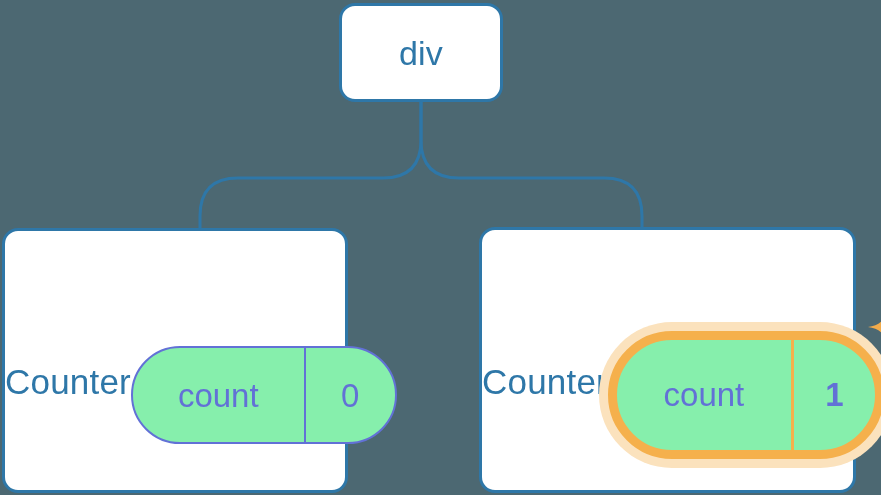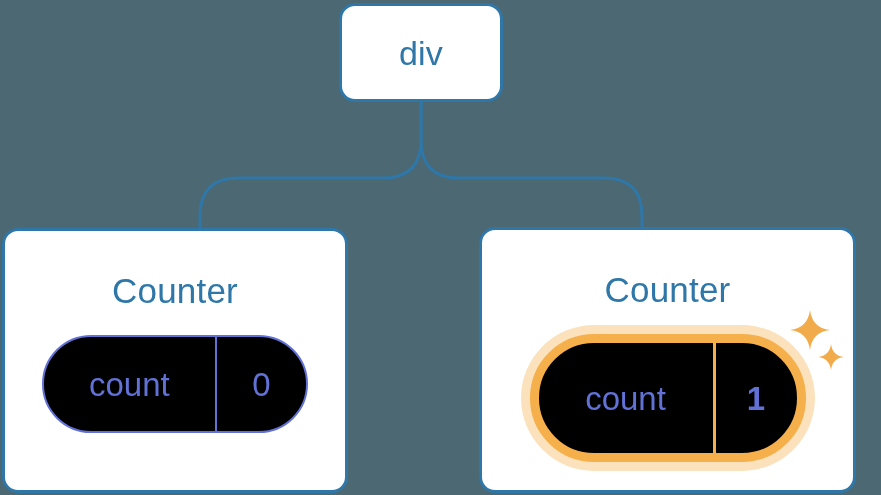--- a/index.html
+++ b/index.html
@@ -56,21 +56,21 @@
     color: #2e77a8;
     font-size: 34px;
     font-weight: 400;
     letter-spacing: 0.2px;
     line-height: 1;
   }
 
   
   .component-card {
     display: flex;
-    flex-direction: column;
+    flex-direction: row;
     align-items: center;
     padding-top: 42px;
   }
   #child-node-0 {
     left: 2px;
     top: 228px;
     width: 346px;
     height: 265px;
   }
   #child-node-1 {
@@ -95,21 +95,21 @@
     align-items: center;
     justify-content: center;
   }
 
   .state-pill {
     position: relative;
     display: flex;
     align-items: stretch;
     height: 98px;
     border-radius: 999px;
-    background: #000000;
+    background: #86efac;
     box-sizing: border-box;
     z-index: 2;
   }
 
   
   .state-pill.is-default {
     border: 2px solid #6271d6;
     width: 266px;
   }
   .state-pill.is-default .pill-divider {

